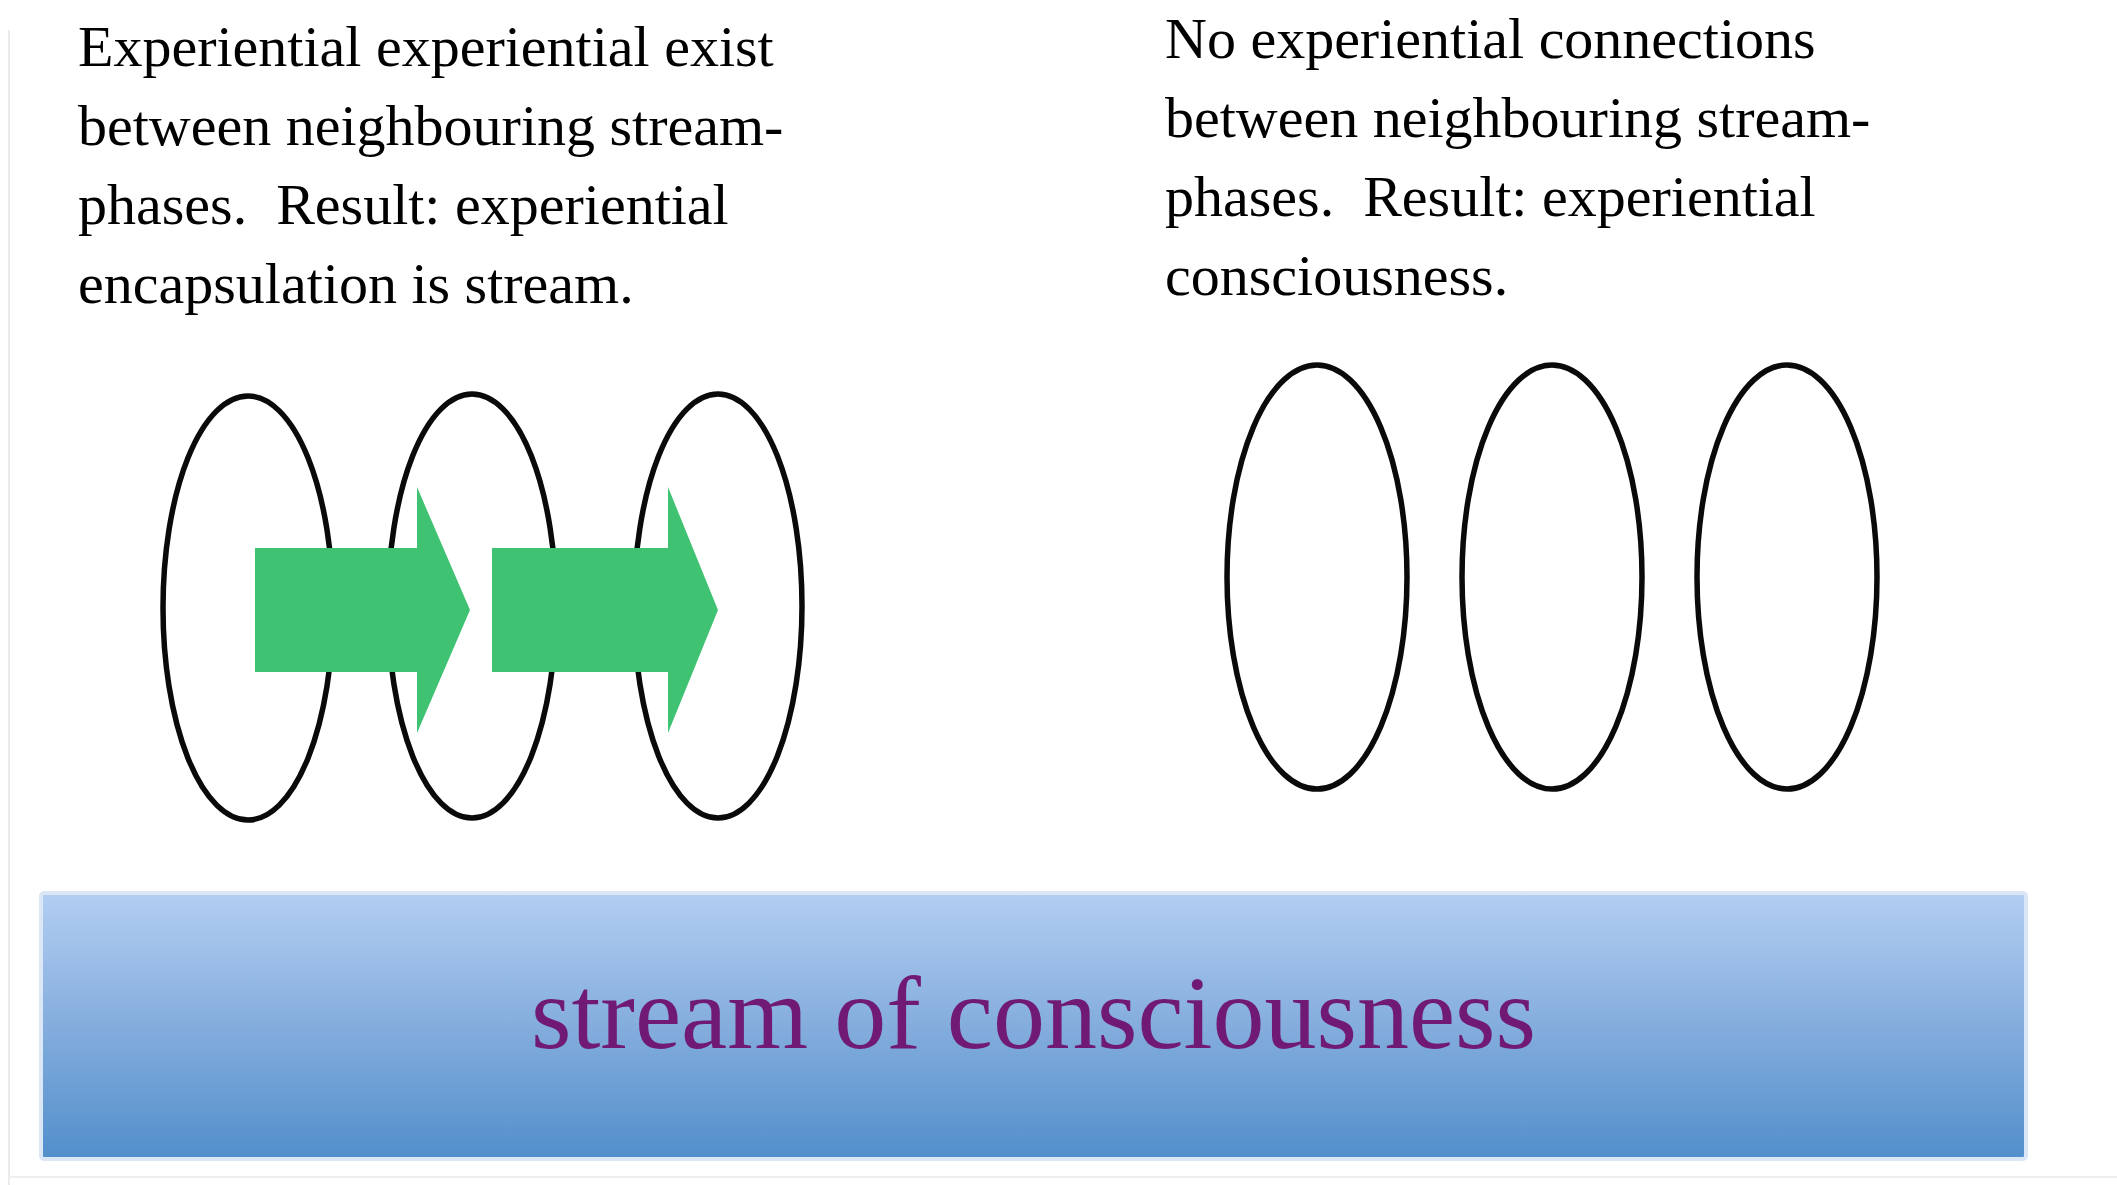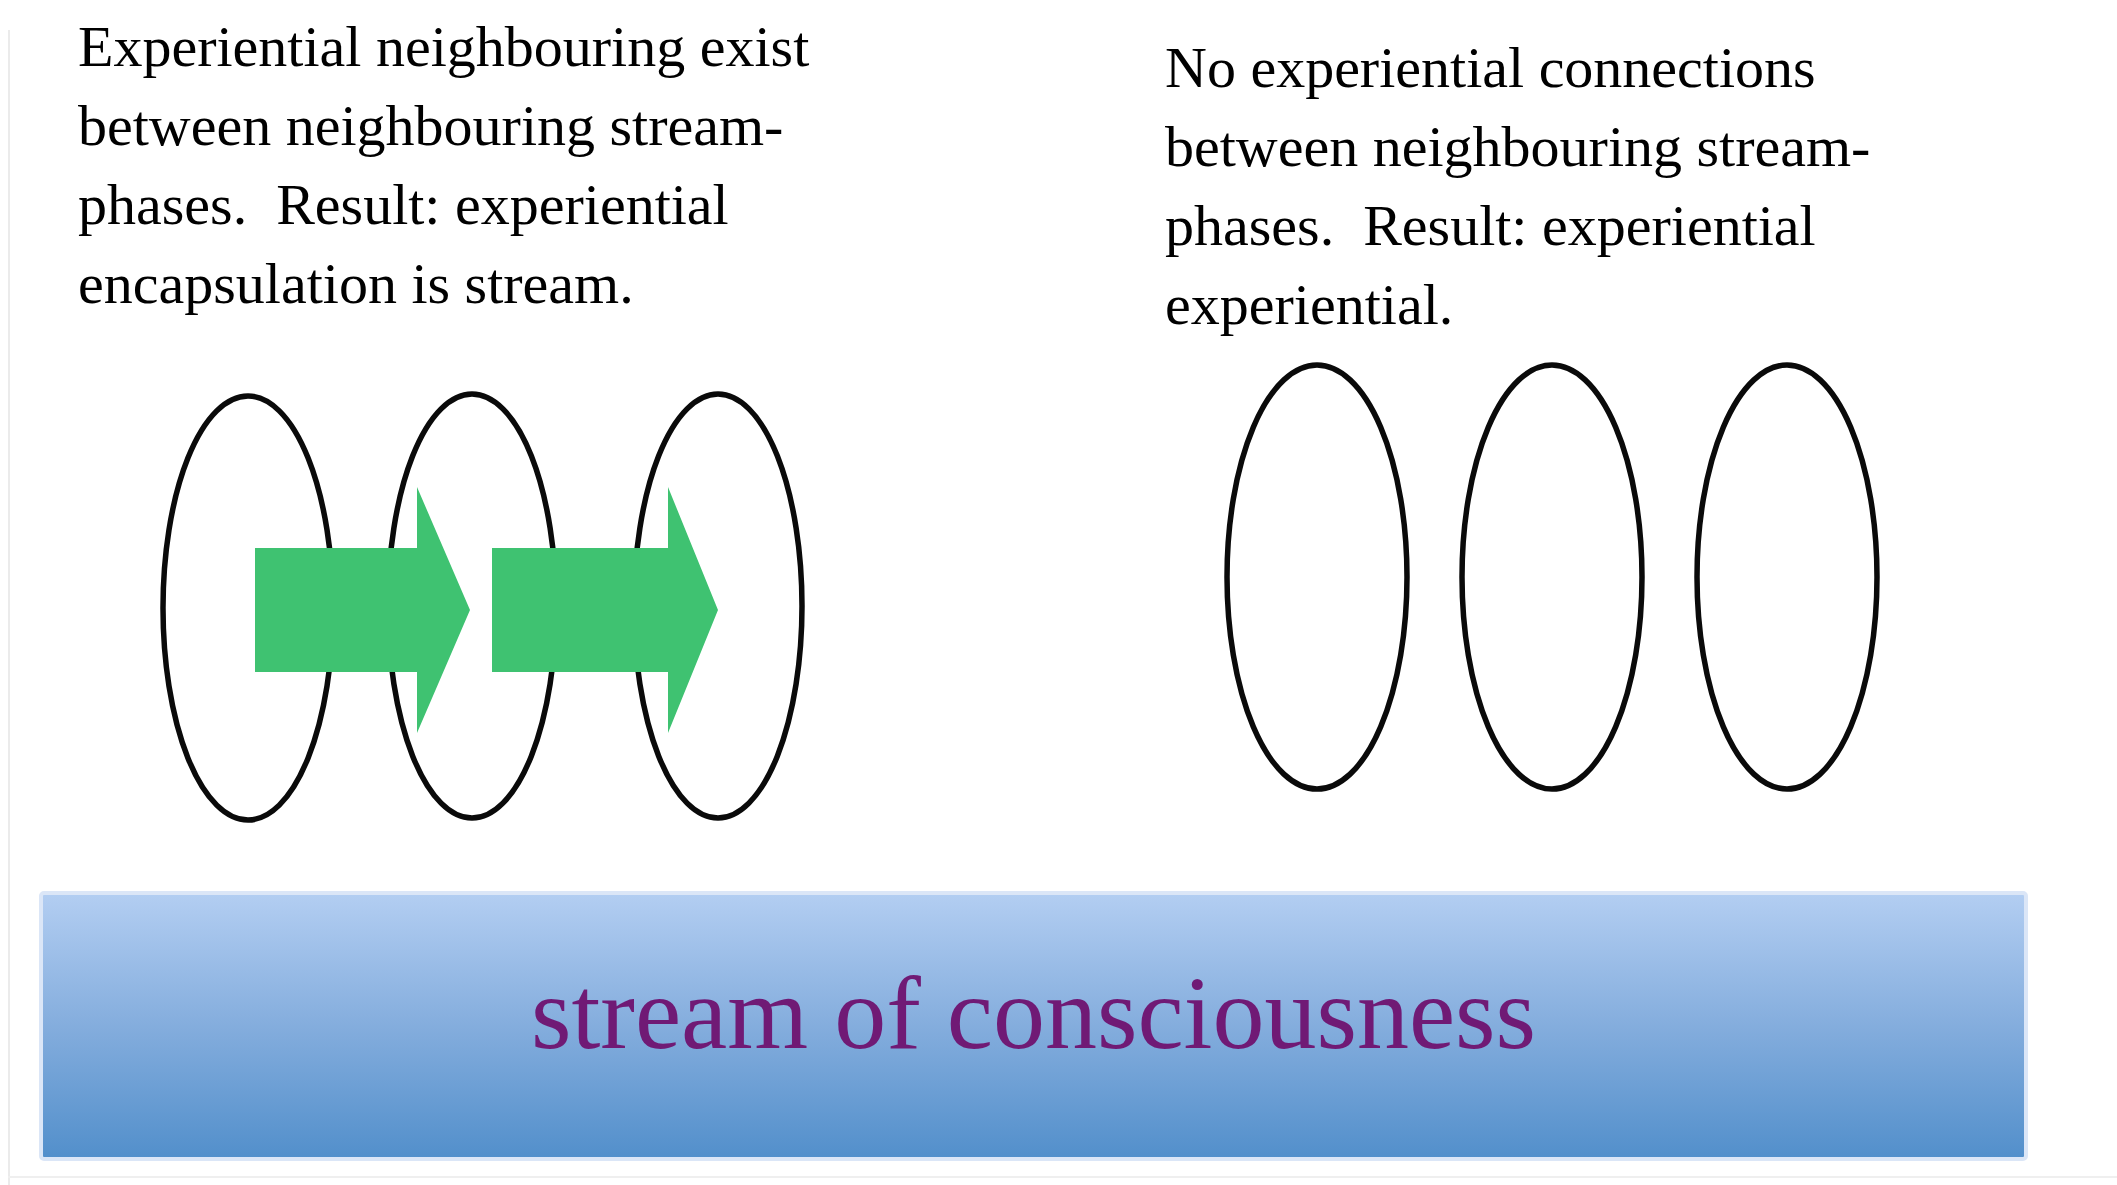--- a/index.html
+++ b/index.html
@@ -26,21 +26,21 @@
   }
   .caption {
     position: absolute;
     font-size: 58px;
     line-height: 79px;
     letter-spacing: 0px;
     color: #000000;
   }
   .caption .line { white-space: pre; }
   .caption-left  { left: 78px;  top: 7px;  width: 820px; }
-  .caption-right { left: 1165px; top: -1px; width: 830px; margin-top: 29px; }
+  .caption-right { left: 1165px; top: -1px; width: 830px; }
   .diagram-svg {
     position: absolute;
     left: 0; top: 0;
     width: 2117px;
     height: 1185px;
   }
   .banner-label {
     position: absolute;
     left: 41px; top: 950px;
     width: 1985px;
@@ -54,31 +54,31 @@
 </style>
 </head>
 <body>
 
 <div class="canvas">
 
   <div class="edge-v"></div>
   <div class="edge-h"></div>
 
   <div class="caption caption-left">
-    <div class="line">Experiential neighbouring exist</div>
+    <div class="line">Experiential experiential exist</div>
     <div class="line">between neighbouring stream-</div>
     <div class="line">phases.  Result: experiential</div>
     <div class="line">encapsulation is stream.</div>
   </div>
 
   <div class="caption caption-right">
     <div class="line">No experiential connections</div>
     <div class="line">between neighbouring stream-</div>
     <div class="line">phases.  Result: experiential</div>
-    <div class="line">experiential.</div>
+    <div class="line">consciousness.</div>
   </div>
 
   <svg class="diagram-svg" viewBox="0 0 2117 1185">
     <defs>
       <linearGradient id="bannerGrad" x1="0" y1="0" x2="0" y2="1">
         <stop offset="0" stop-color="#b3cef2"></stop>
         <stop offset="0.5" stop-color="#84addd"></stop>
         <stop offset="1" stop-color="#528fcb"></stop>
       </linearGradient>
     </defs>

